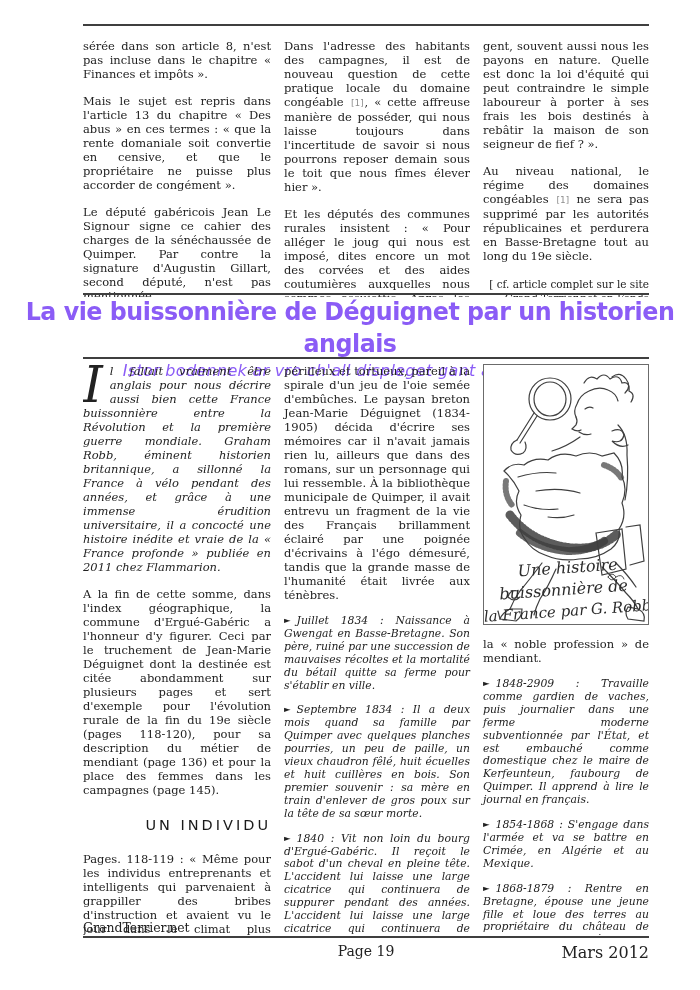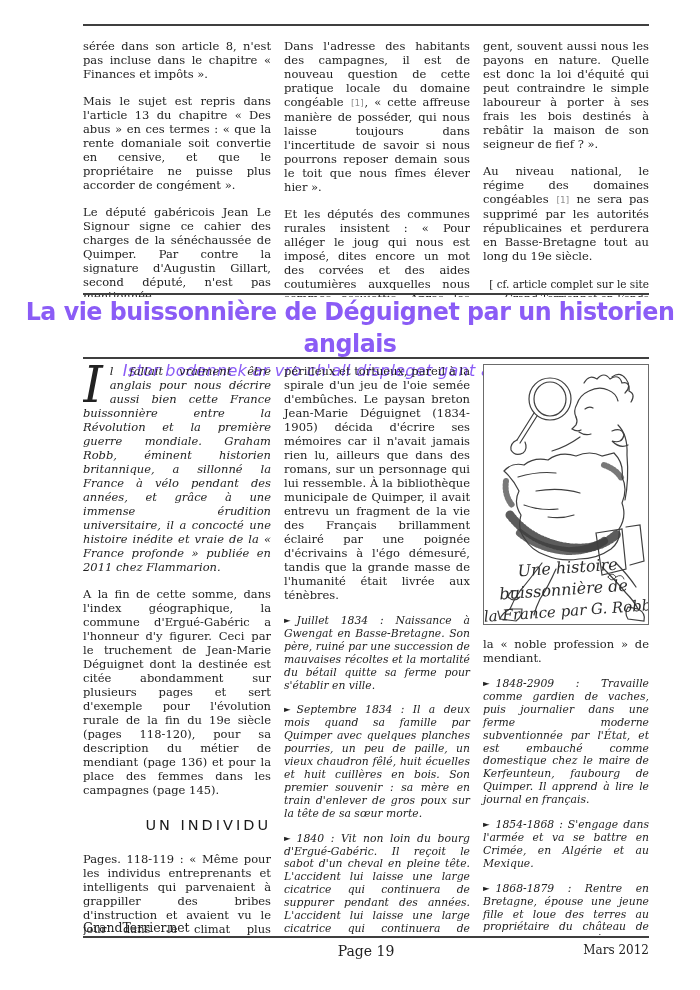--- a/index.html
+++ b/index.html
@@ -44,21 +44,21 @@
            letter-spacing:3px;text-align:right;margin:16px 0 14px 0;color:#1a1a1a;}
 
   
   .illo{width:164px;height:259px;border:1px solid #6b6b6b;background:#ffffff;margin-bottom:12px;}
   .illo svg{display:block;}
   .illo-caption{font-family:"DejaVu Serif", serif;font-style:italic;}
 
   
   .footer-site{position:absolute;left:83px;top:920px;font-size:12.5px;}
   .footer-page{position:absolute;left:83px;top:943px;width:566px;text-align:center;font-size:14px;}
-  .footer-date{position:absolute;right:51px;top:943px;font-size:12px;}
+  .footer-date{position:absolute;right:51px;top:943px;font-size:16px;}
 </style>
 </head>
 <body>
 
 <div class="page">
 
   <div class="rule rule-top"></div>
 
   <div class="cols top-cols">
     <div class="col1">

